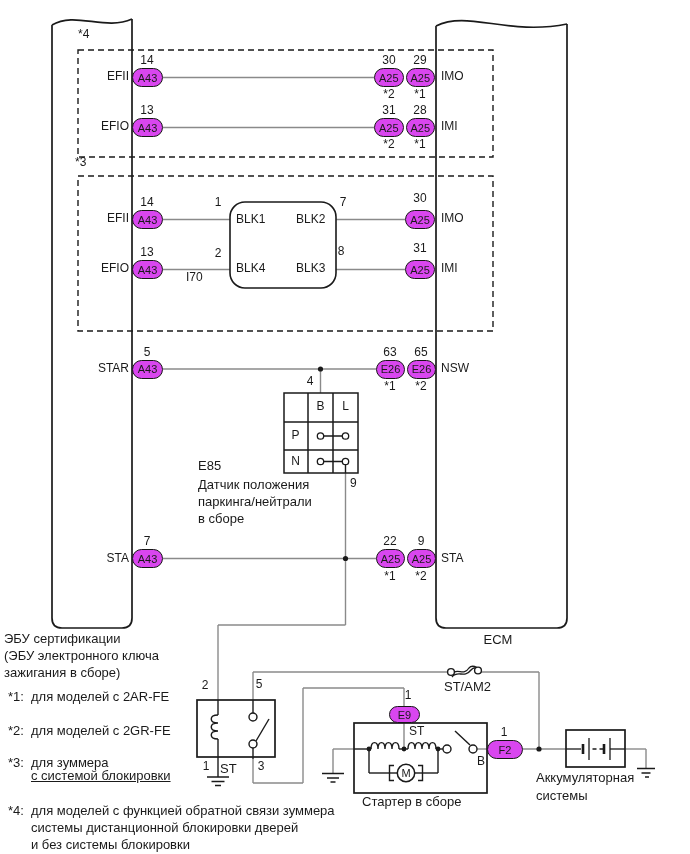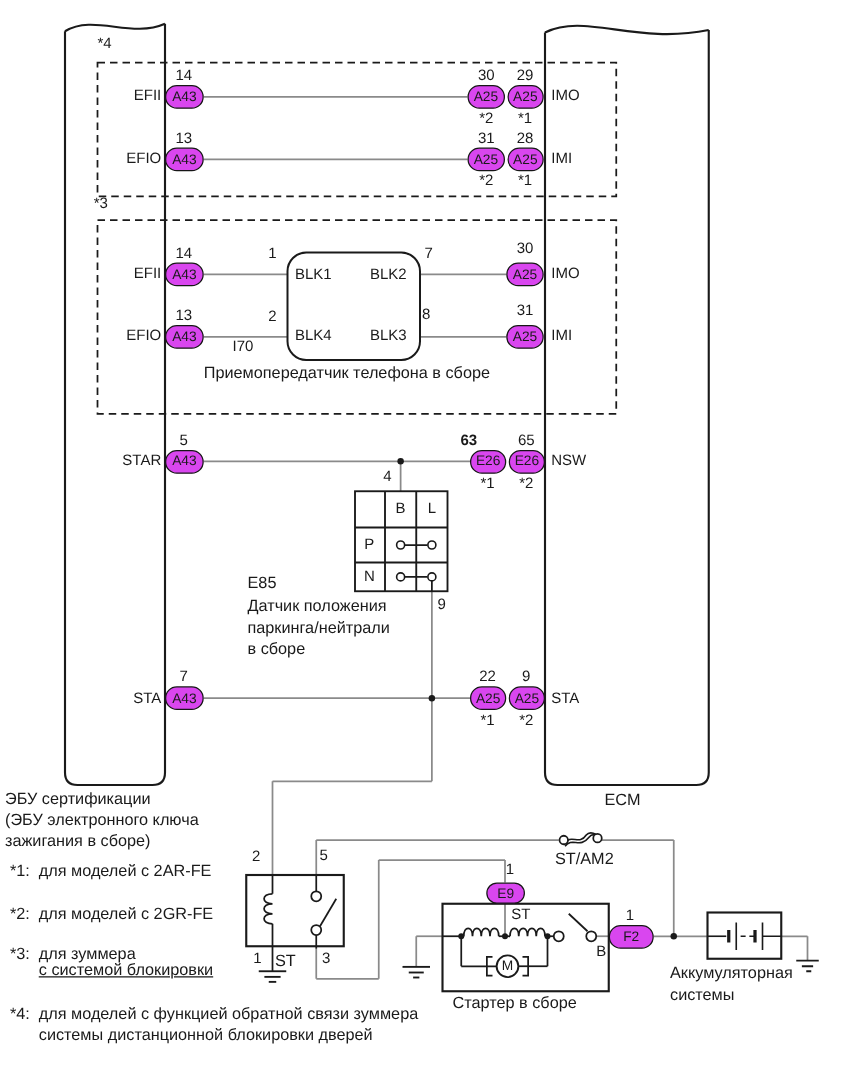--- a/index.html
+++ b/index.html
@@ -196,26 +196,25 @@
 <div class="t c" style="left:136px;top:246px;width:22px;">13</div>
 <div class="oval" style="left:132px;top:260px;width:31px;height:19px;">A43</div>
 <div class="t c" style="left:207px;top:247px;width:22px;">2</div>
 <div class="t" style="left:236px;top:262px;">BLK4</div>
 <div class="t" style="left:296px;top:262px;">BLK3</div>
 <div class="t c" style="left:330px;top:245px;width:22px;">8</div>
 <div class="t c" style="left:409px;top:242px;width:22px;">31</div>
 <div class="oval" style="left:405px;top:260px;width:30px;height:19px;">A25</div>
 <div class="t" style="left:441px;top:262px;">IMI</div>
 <div class="t" style="left:186px;top:271px;">I70</div>
-<div class="ru" style="left:163px;top:290px;">Приемопередатчик телефона в сборе</div>
 
 <div class="t r" style="left:85px;top:362px;width:44px;">STAR</div>
 <div class="t c" style="left:136px;top:346px;width:22px;">5</div>
 <div class="oval" style="left:132px;top:359.5px;width:31px;height:19px;">A43</div>
-<div class="t c" style="left:364px;top:346px;width:22px;font-weight:bold;">63</div>
+<div class="t c" style="left:379px;top:346px;width:22px;">63</div>
 <div class="t c" style="left:410px;top:346px;width:22px;">65</div>
 <div class="oval" style="left:376px;top:359.5px;width:29px;height:19px;">E26</div>
 <div class="oval" style="left:407px;top:359.5px;width:29px;height:19px;">E26</div>
 <div class="t c" style="left:379px;top:380px;width:22px;">*1</div>
 <div class="t c" style="left:410px;top:380px;width:22px;">*2</div>
 <div class="t" style="left:441px;top:362px;">NSW</div>
 
 <div class="t c" style="left:302px;top:375px;width:16px;">4</div>
 <div class="t c" style="left:313px;top:400px;width:15px;">B</div>
 <div class="t c" style="left:338px;top:400px;width:15px;">L</div>
@@ -265,14 +264,15 @@
 <div class="ru" style="left:8px;top:689px;">*1:</div>
 <div class="ru" style="left:31px;top:689px;">для моделей с 2AR-FE</div>
 <div class="ru" style="left:8px;top:723px;">*2:</div>
 <div class="ru" style="left:31px;top:723px;">для моделей с 2GR-FE</div>
 <div class="ru" style="left:8px;top:755px;">*3:</div>
 <div class="ru" style="left:31px;top:755px;">для зуммера</div>
 <div class="ru" style="left:31px;top:768px;text-decoration:underline;">с системой блокировки</div>
 <div class="ru" style="left:8px;top:803px;">*4:</div>
 <div class="ru" style="left:31px;top:820px;">системы дистанционной блокировки дверей</div>
 <div class="ru" style="left:31px;top:803px;">для моделей с функцией обратной связи зуммера</div>
+<div class="ru" style="left:31px;top:837px;">и без системы блокировки</div>
 
 </div>
 
 </body></html>

